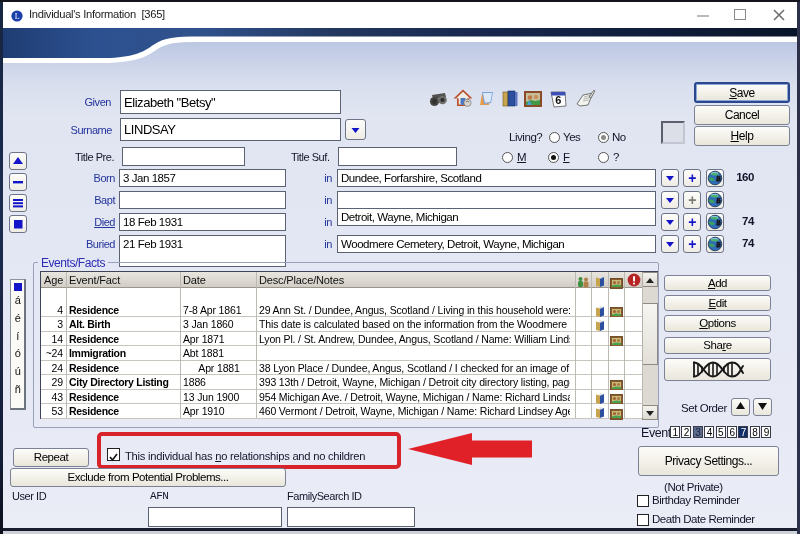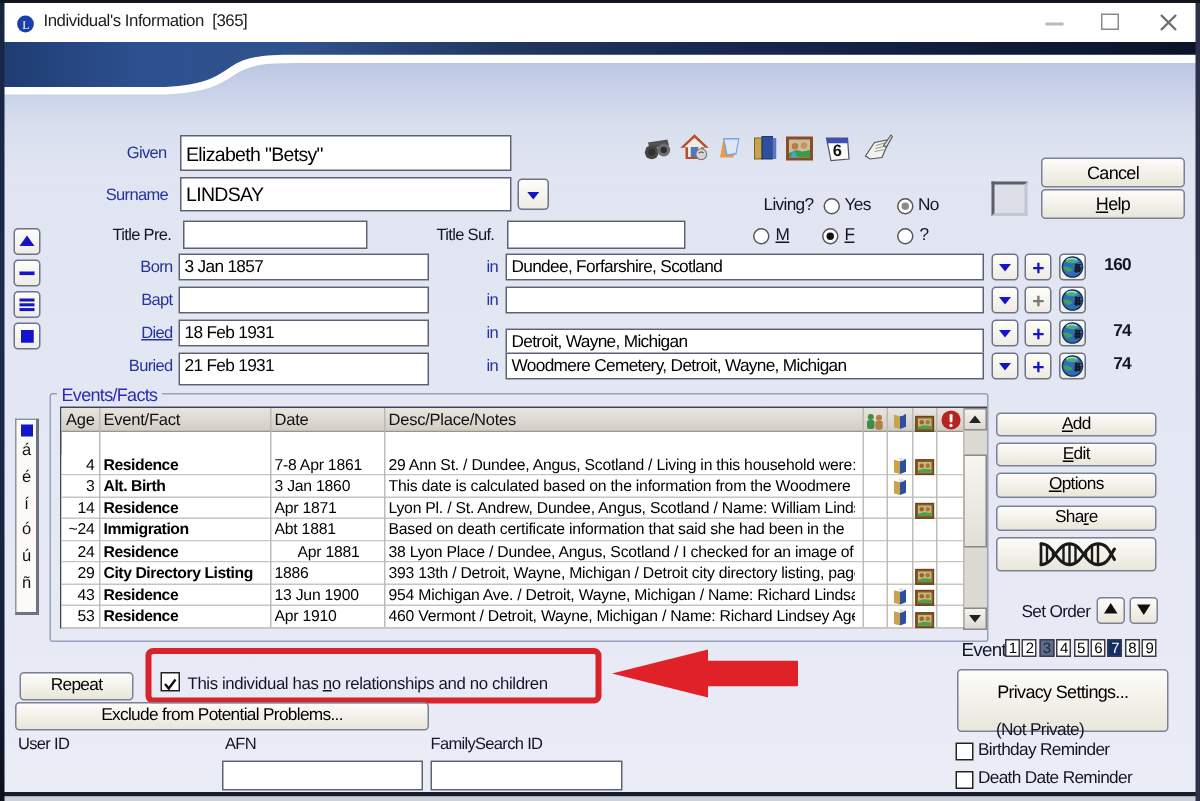--- a/index.html
+++ b/index.html
@@ -127,20 +127,21 @@
           <path d="M2 3 L16 3 L16.3 6.5 L2.5 6.5 Z" fill="#3d4fb8"></path>
           <text x="9" y="15" font-size="11" font-weight="bold" fill="#111" text-anchor="middle" font-family="Liberation Sans">6</text>
         </svg></div>
       <div class="abs" style="left:146px; top:0;"><svg width="21" height="20" viewBox="0 0 21 20">
           <path d="M2 15 L8 6 L18 4 L13 16 L5 17 Z" fill="#f2f2ee" stroke="#555" stroke-width="0.8"></path>
           <path d="M9 8 L16 6 M8.5 10 L15 8.5 M8 12 L14 10.8" stroke="#999" stroke-width="0.7"></path>
           <path d="M14 8 L19 1 L20 2 L16 9 Z" fill="#d8d8d4" stroke="#555" stroke-width="0.7"></path>
         </svg></div>
     </div>
 
+  <div class="btn" style="left:694px; top:82px; width:96px; height:21px; line-height:19px; border:2px solid #2a4890; box-shadow:inset 0 0 0 1px #8fa6d4; font-size:12px;"><span class="u">S</span>ave</div>
   <div class="btn" style="left:694px; top:105px; width:96px; height:20px; line-height:18px;">Cancel</div>
   <div class="btn" style="left:694px; top:126px; width:96px; height:20px; line-height:18px;"><span class="u">H</span>elp</div>
   <div class="abs" style="left:661px; top:121px; width:24px; height:23px; background:#dcdfe8; border:2px solid #5a5f6b; border-right-color:#c2c6d2; border-bottom-color:#c2c6d2;"></div>
 
   <div class="blk" style="left:509px; top:131px; font-size:11.5px;">Living?</div>
   <div class="abs rad" style="left:549px; top:132px;"></div>
   <div class="blk" style="left:563px; top:131px; font-size:11.5px;">Yes</div>
   <div class="abs rad radg" style="left:598px; top:132px;"></div>
   <div class="blk" style="left:612px; top:131px; font-size:11.5px;">No</div>
 
@@ -187,37 +188,37 @@
   <path d="M3 4 C5 2 10 2 12 4 C10 6 6 6 3 4 Z" fill="#49b06a"></path>
   <path d="M2 8 C4 7 7 8 8 10 C6 12 3 11 2 9 Z" fill="#3da05c"></path>
   <path d="M10 6 C12 6 13.5 8 13.8 10 C12 12 10 12 9 11 Z" fill="#2a2f38"></path>
   <path d="M9.5 6.5 L14 6.5 M9.5 8.5 L14.3 8.5 M9.5 10.5 L13.5 10.5 M10.5 5.5 L10.5 11.8 M12.5 5.8 L12.5 11.5" stroke="#111722" stroke-width="0.7" fill="none"></path>
   <circle cx="8" cy="8" r="6.8" fill="none" stroke="#1a2c48" stroke-width="0.8"></circle>
   <path d="M4 3.2 C6 2.2 9 2.2 11 3.2" stroke="#9fd4ff" stroke-width="0.9" fill="none"></path>
 </svg></div>
       <div class="lbl" style="left:40px; top:216px; width:75px;text-decoration:underline;">Died</div>
       <div class="inp" style="left:119px; top:213px; width:167px; height:18px; font-size:11.5px; padding-top:2px;">18 Feb 1931</div>
       <div class="lbl" style="left:318px; top:216px; width:14px;">in</div>
-      <div class="inp" style="left:337px; top:219px; width:319px; height:18px; font-size:11.5px; padding-top:2px;">Detroit, Wayne, Michigan</div>
+      <div class="inp" style="left:337px; top:208px; width:319px; height:18px; font-size:11.5px; padding-top:2px;">Detroit, Wayne, Michigan</div>
       <div class="sqb" style="left:661px; top:213px;"><svg width="16" height="16" viewBox="0 0 16 16">
           <path d="M4 6 L12 6 L8 11 Z" fill="#1414c8"></path>
         </svg></div>
       <div class="sqb" style="left:683px; top:213px; color:#1414c8; font-weight:bold; font-size:14px; line-height:16px;">+</div>
       <div class="sqb" style="left:706px; top:213px;"><svg width="16" height="16" viewBox="0 0 16 16">
   <circle cx="8" cy="8" r="6.8" fill="#2f6db8"></circle>
   <path d="M3 4 C5 2 10 2 12 4 C10 6 6 6 3 4 Z" fill="#49b06a"></path>
   <path d="M2 8 C4 7 7 8 8 10 C6 12 3 11 2 9 Z" fill="#3da05c"></path>
   <path d="M10 6 C12 6 13.5 8 13.8 10 C12 12 10 12 9 11 Z" fill="#2a2f38"></path>
   <path d="M9.5 6.5 L14 6.5 M9.5 8.5 L14.3 8.5 M9.5 10.5 L13.5 10.5 M10.5 5.5 L10.5 11.8 M12.5 5.8 L12.5 11.5" stroke="#111722" stroke-width="0.7" fill="none"></path>
   <circle cx="8" cy="8" r="6.8" fill="none" stroke="#1a2c48" stroke-width="0.8"></circle>
   <path d="M4 3.2 C6 2.2 9 2.2 11 3.2" stroke="#9fd4ff" stroke-width="0.9" fill="none"></path>
 </svg></div>
       <div class="blk" style="left:730px; top:215px; width:24px; text-align:right; font-weight:bold; font-size:11.5px;">74</div>
       <div class="lbl" style="left:40px; top:238px; width:75px;">Buried</div>
-      <div class="inp" style="left:119px; top:235px; width:167px; height:22px; font-size:11.5px; padding-top:2px;">21 Feb 1931</div>
+      <div class="inp" style="left:119px; top:235px; width:167px; height:32px; font-size:11.5px; padding-top:2px;">21 Feb 1931</div>
       <div class="lbl" style="left:318px; top:238px; width:14px;">in</div>
       <div class="inp" style="left:337px; top:235px; width:319px; height:18px; font-size:11.5px; padding-top:2px;">Woodmere Cemetery, Detroit, Wayne, Michigan</div>
       <div class="sqb" style="left:661px; top:235px;"><svg width="16" height="16" viewBox="0 0 16 16">
           <path d="M4 6 L12 6 L8 11 Z" fill="#1414c8"></path>
         </svg></div>
       <div class="sqb" style="left:683px; top:235px; color:#1414c8; font-weight:bold; font-size:14px; line-height:16px;">+</div>
       <div class="sqb" style="left:706px; top:235px;"><svg width="16" height="16" viewBox="0 0 16 16">
   <circle cx="8" cy="8" r="6.8" fill="#2f6db8"></circle>
   <path d="M3 4 C5 2 10 2 12 4 C10 6 6 6 3 4 Z" fill="#49b06a"></path>
   <path d="M2 8 C4 7 7 8 8 10 C6 12 3 11 2 9 Z" fill="#3da05c"></path>
@@ -309,21 +310,20 @@
               <rect x="2" y="2" width="9" height="7" fill="#c8b87a"></rect>
               <circle cx="4.5" cy="4.5" r="1.5" fill="#a06030"></circle>
               <circle cx="8.5" cy="4.5" r="1.5" fill="#a87840"></circle>
               <path d="M2 9 L2 7.5 L6 6.5 L11 7 L11 9 Z" fill="#48a050"></path>
             </svg></div>
         </div>
         <div class="abs" style="left:0; top:74.2px; width:601px; height:14.55px; background:#fff; border-bottom:1px solid #c8c5be;">
           <div class="abs" style="left:0; top:1px; width:22px; text-align:right; font-size:10.5px; letter-spacing:-0.15px; color:#000;">~24</div>
           <div class="abs" style="left:28px; top:1px; width:111px; font-size:10.5px; letter-spacing:-0.3px; font-weight:bold; color:#000; white-space:nowrap; overflow:hidden;">Immigration</div>
           <div class="abs" style="left:142px; top:1px; width:72px; font-size:10.5px; letter-spacing:-0.15px; color:#000; white-space:nowrap; overflow:hidden;">Abt 1881</div>
-          <div class="abs" style="left:218px; top:1px; width:311px; font-size:10.5px; letter-spacing:-0.15px; color:#000; white-space:nowrap; overflow:hidden;">Based on death certificate information that said she had been in the</div>
         </div>
         <div class="abs" style="left:0; top:88.75px; width:601px; height:14.55px; background:#fff; border-bottom:1px solid #c8c5be;">
           <div class="abs" style="left:0; top:1px; width:22px; text-align:right; font-size:10.5px; letter-spacing:-0.15px; color:#000;">24</div>
           <div class="abs" style="left:28px; top:1px; width:111px; font-size:10.5px; letter-spacing:-0.3px; font-weight:bold; color:#000; white-space:nowrap; overflow:hidden;">Residence</div>
           <div class="abs" style="left:142px; top:1px; width:72px; font-size:10.5px; letter-spacing:-0.15px; color:#000; white-space:nowrap; overflow:hidden;text-align:center;">Apr 1881</div>
           <div class="abs" style="left:218px; top:1px; width:311px; font-size:10.5px; letter-spacing:-0.15px; color:#000; white-space:nowrap; overflow:hidden;">38 Lyon Place / Dundee, Angus, Scotland / I checked for an image of</div>
         </div>
         <div class="abs" style="left:0; top:103.3px; width:601px; height:14.55px; background:#fff; border-bottom:1px solid #c8c5be;">
           <div class="abs" style="left:0; top:1px; width:22px; text-align:right; font-size:10.5px; letter-spacing:-0.15px; color:#000;">29</div>
           <div class="abs" style="left:28px; top:1px; width:111px; font-size:10.5px; letter-spacing:-0.3px; font-weight:bold; color:#000; white-space:nowrap; overflow:hidden;">City Directory Listing</div>
@@ -428,26 +428,26 @@
       </svg>
   </div>
   <div class="blk" style="left:125px; top:450px; font-size:11.2px; letter-spacing:-0.25px;">This individual has <span class="u">n</span>o relationships and no children</div>
   <svg class="abs" style="left:405px; top:430px;" width="132" height="40" viewBox="0 0 132 40">
     <polygon points="3,19 67,3 67,10.5 127,10.5 127,27.5 67,27.5 67,35" fill="#e02128"></polygon>
   </svg>
 
   <div class="btn" style="left:10px; top:468px; width:276px; height:19px; line-height:17px; font-size:11.5px;text-align:center;">Exclude from Potential Problems...</div>
 
   <div class="blk" style="left:12px; top:490px;">User ID</div>
-  <div class="blk" style="left:150px; top:490px;">AFN</div>
+  <div class="blk" style="left:150px; top:490px;font-family:Liberation Mono, monospace;">AFN</div>
   <div class="blk" style="left:287px; top:490px;">FamilySearch ID</div>
   <div class="inp" style="left:148px; top:507px; width:134px; height:20px;"></div>
   <div class="inp" style="left:287px; top:507px; width:128px; height:20px;"></div>
 
-  <div class="btn" style="left:638px; top:446px; width:141px; height:42px; line-height:29px; font-size:12px;">Privacy Settings...</div>
+  <div class="btn" style="left:638px; top:446px; width:141px; height:30px; line-height:29px; font-size:12px;">Privacy Settings...</div>
   <div class="blk" style="left:664px; top:481px; font-size:11.5px;">(Not Private)</div>
   <div class="abs cb" style="left:637px; top:495px;"></div>
   <div class="blk" style="left:652px; top:494px; font-size:11.5px;">Birthday Reminder</div>
   <div class="abs cb" style="left:637px; top:514px;"></div>
   <div class="blk" style="left:652px; top:513px; font-size:11.5px;">Death Date Reminder</div>
 
   <div class="abs" style="left:0; top:528px; width:800px; height:3px; background:#181c2c;"></div>
   <div class="abs" style="left:0; top:531px; width:800px; height:3px; background:#cdd1da;"></div>
   <div class="abs" style="left:0; top:2px; width:3px; height:532px; background:linear-gradient(#16253f,#1c2b50 40%,#141e38 85%,#0c0f1c);"></div>
   <div class="abs" style="left:797px; top:2px; width:3px; height:532px; background:#2c3048;"></div>

